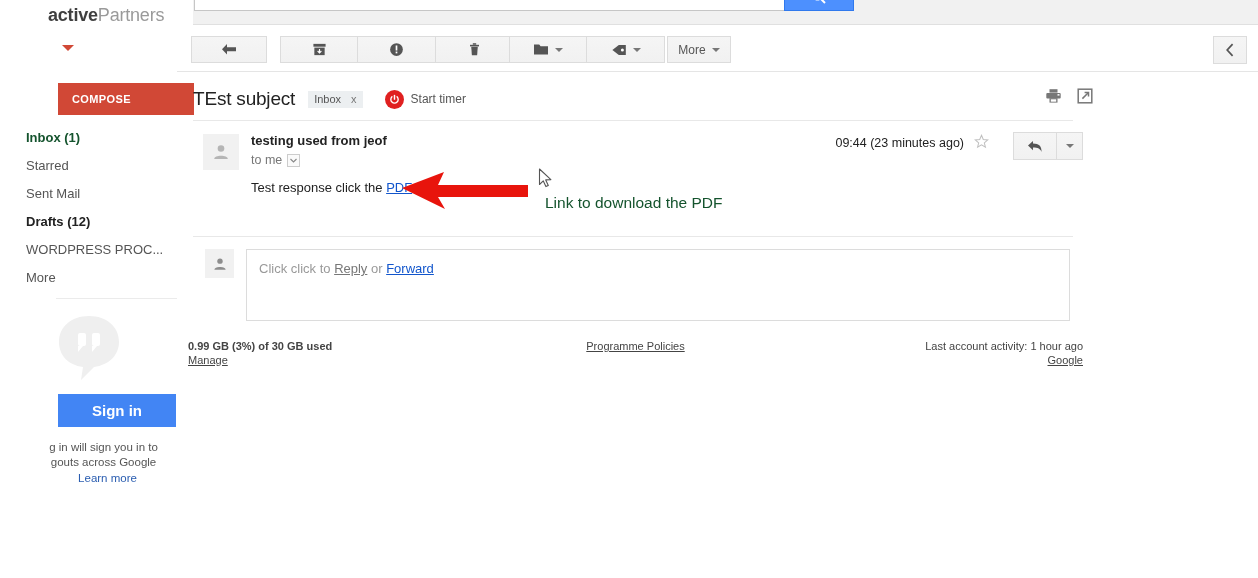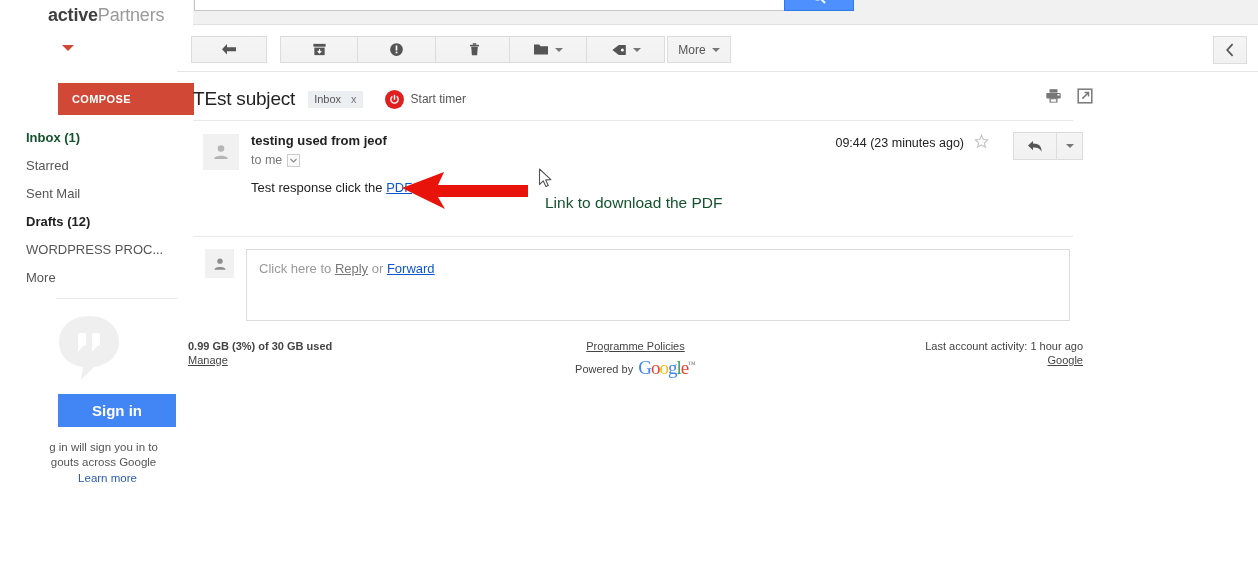--- a/index.html
+++ b/index.html
@@ -683,38 +683,32 @@
 
   <div class="quickreply">
     <div class="qr-avatar">
       <svg width="18" height="18" viewBox="0 0 24 24">
         <circle cx="12" cy="8.2" r="3.6" fill="#8d8d8d"></circle>
         <path d="M4.6 19.5 C4.6 14.8 19.4 14.8 19.4 19.5 Z" fill="#8d8d8d"></path>
       </svg>
     </div>
     <div class="qr-box">
       <div class="qr-placeholder">
-        <span>Click here to </span><span class="a-reply">Reply</span><span> or </span><span class="a-fwd">Forward</span>
+        <span>Click click to </span><span class="a-reply">Reply</span><span> or </span><span class="a-fwd">Forward</span>
       </div>
     </div>
   </div>
 
   <div class="footer">
     <div class="f-left">
       <div class="line1">0.99 GB (3%) of 30 GB used</div>
       <a class="manage">Manage</a>
     </div>
     <div class="f-center">
       <a class="pol">Programme Policies</a>
-      <div class="powered">
-        <span>Powered by</span>
-        <span class="glogo">
-          <span class="c1">G</span><span class="c2">o</span><span class="c3">o</span><span class="c4">g</span><span class="c5">l</span><span class="c6">e</span><span class="tm">™</span>
-        </span>
-      </div>
     </div>
     <div class="f-right">
       <div>Last account activity: 1 hour ago</div>
       <a class="details">Google</a>
     </div>
   </div>
 
   <svg class="annot-arrow" width="130" height="40" viewBox="0 0 130 40">
     <path d="M2 18 L44 2 L38 15 L128 15 L128 27 L38 27 L45 39 Z" fill="#e8140c"></path>
   </svg>

